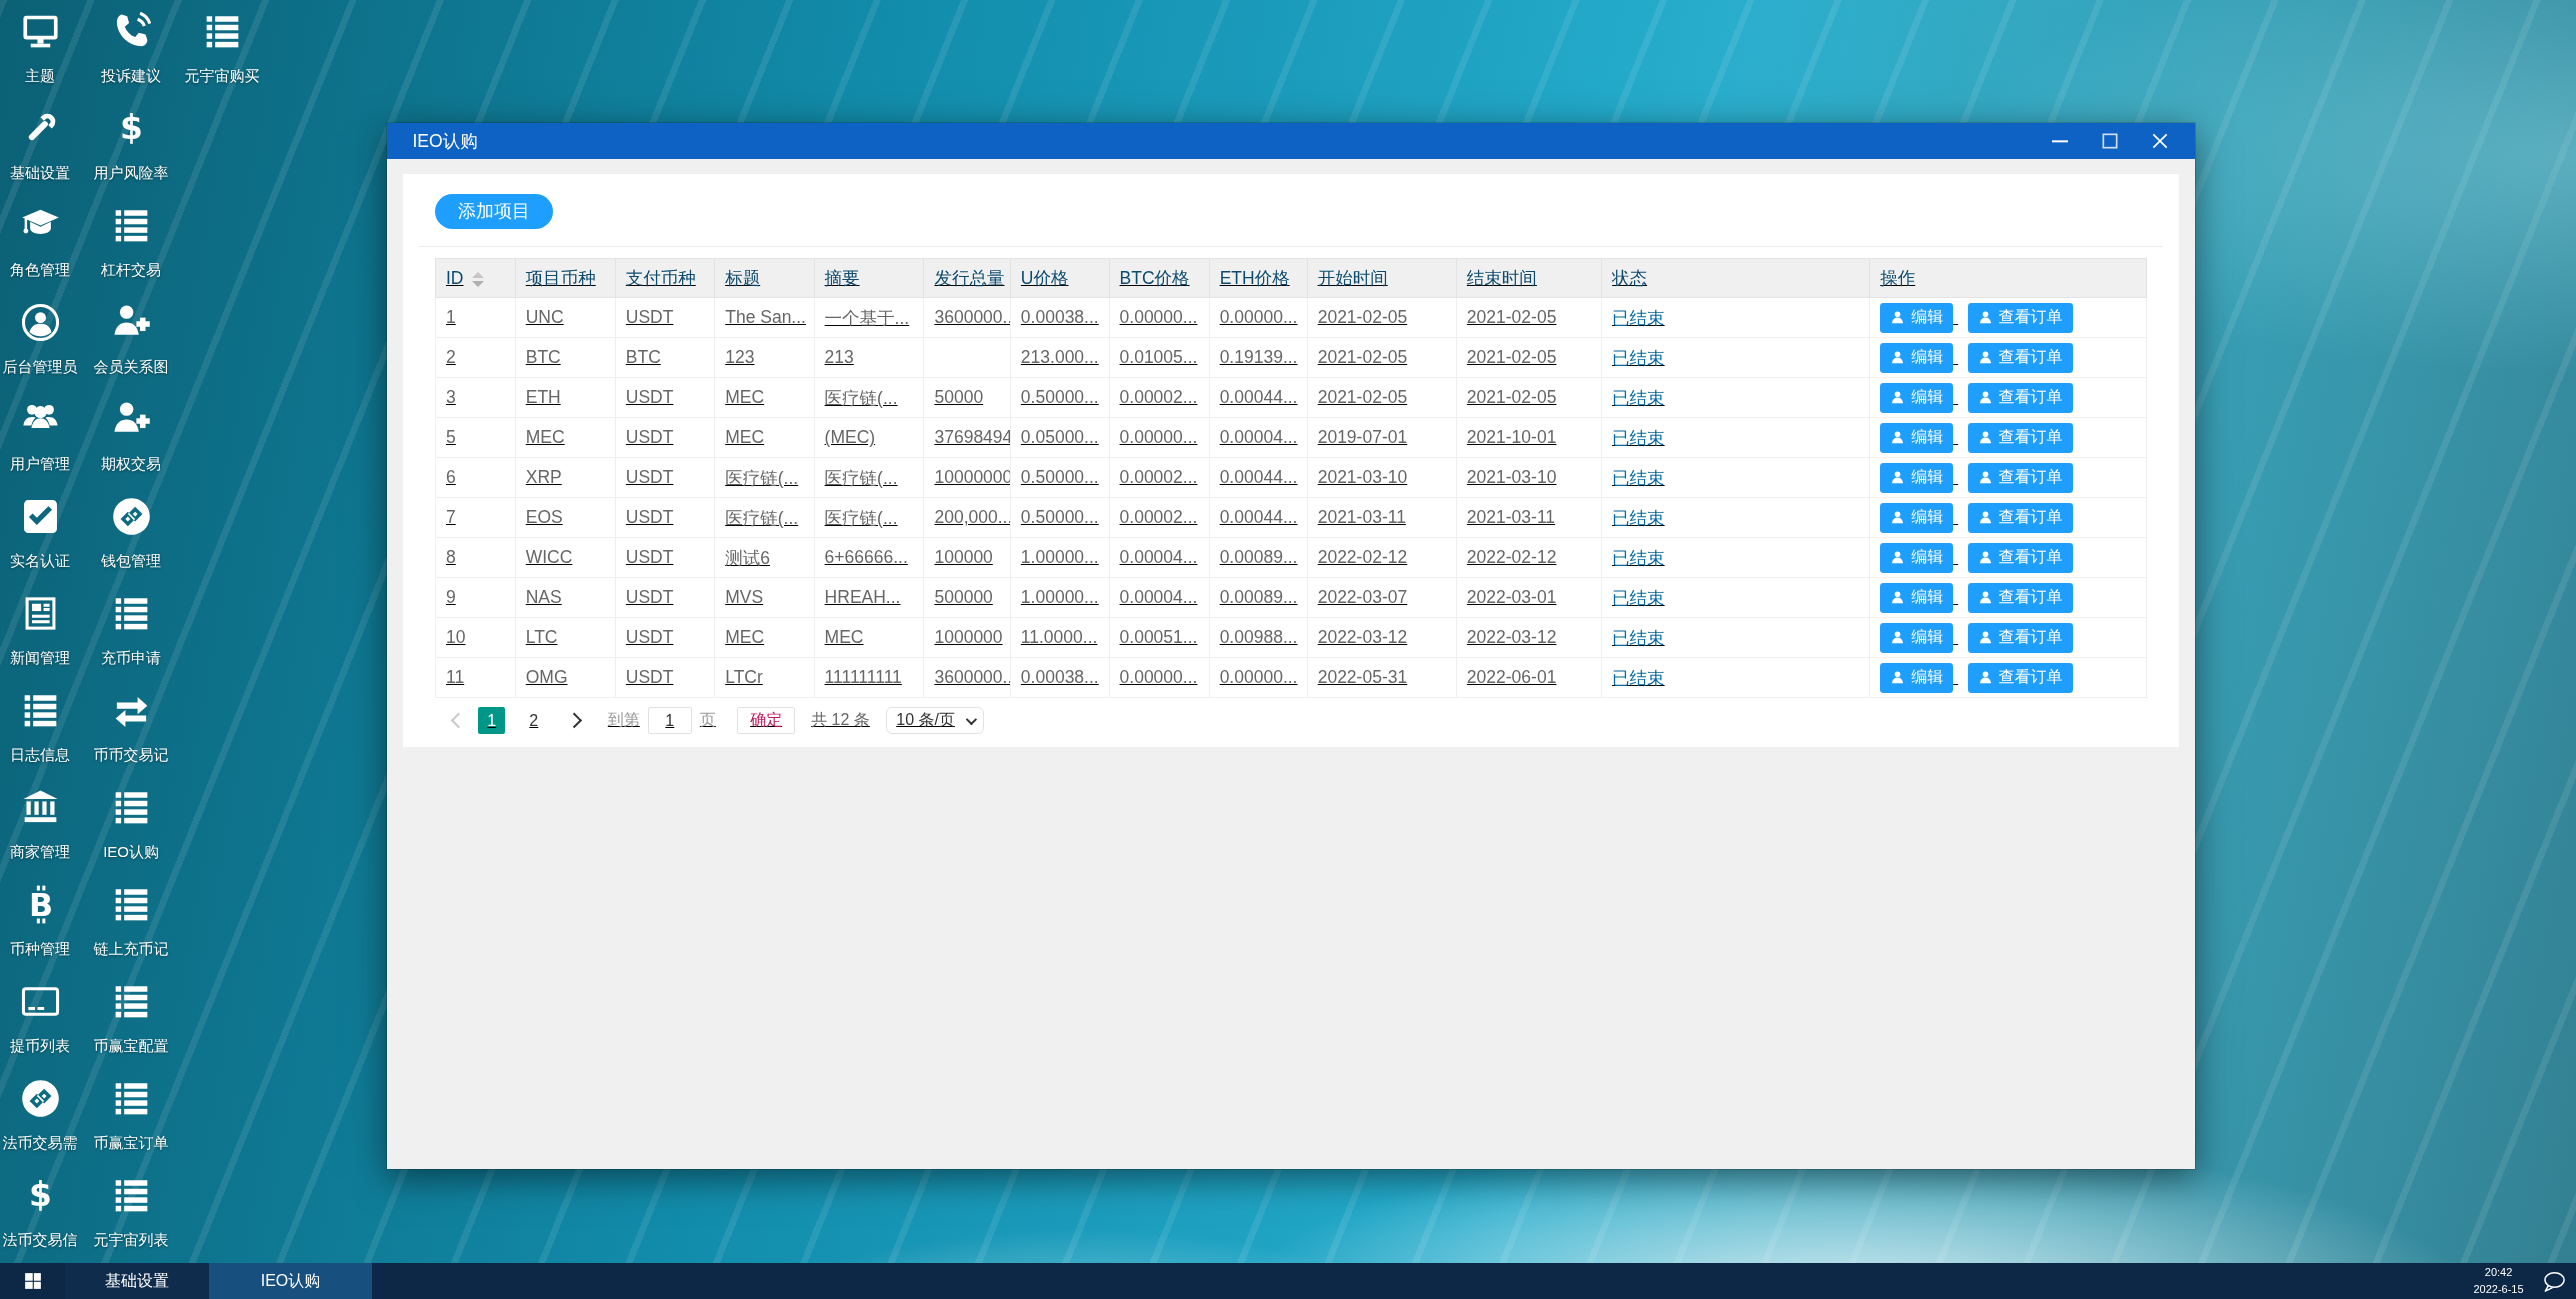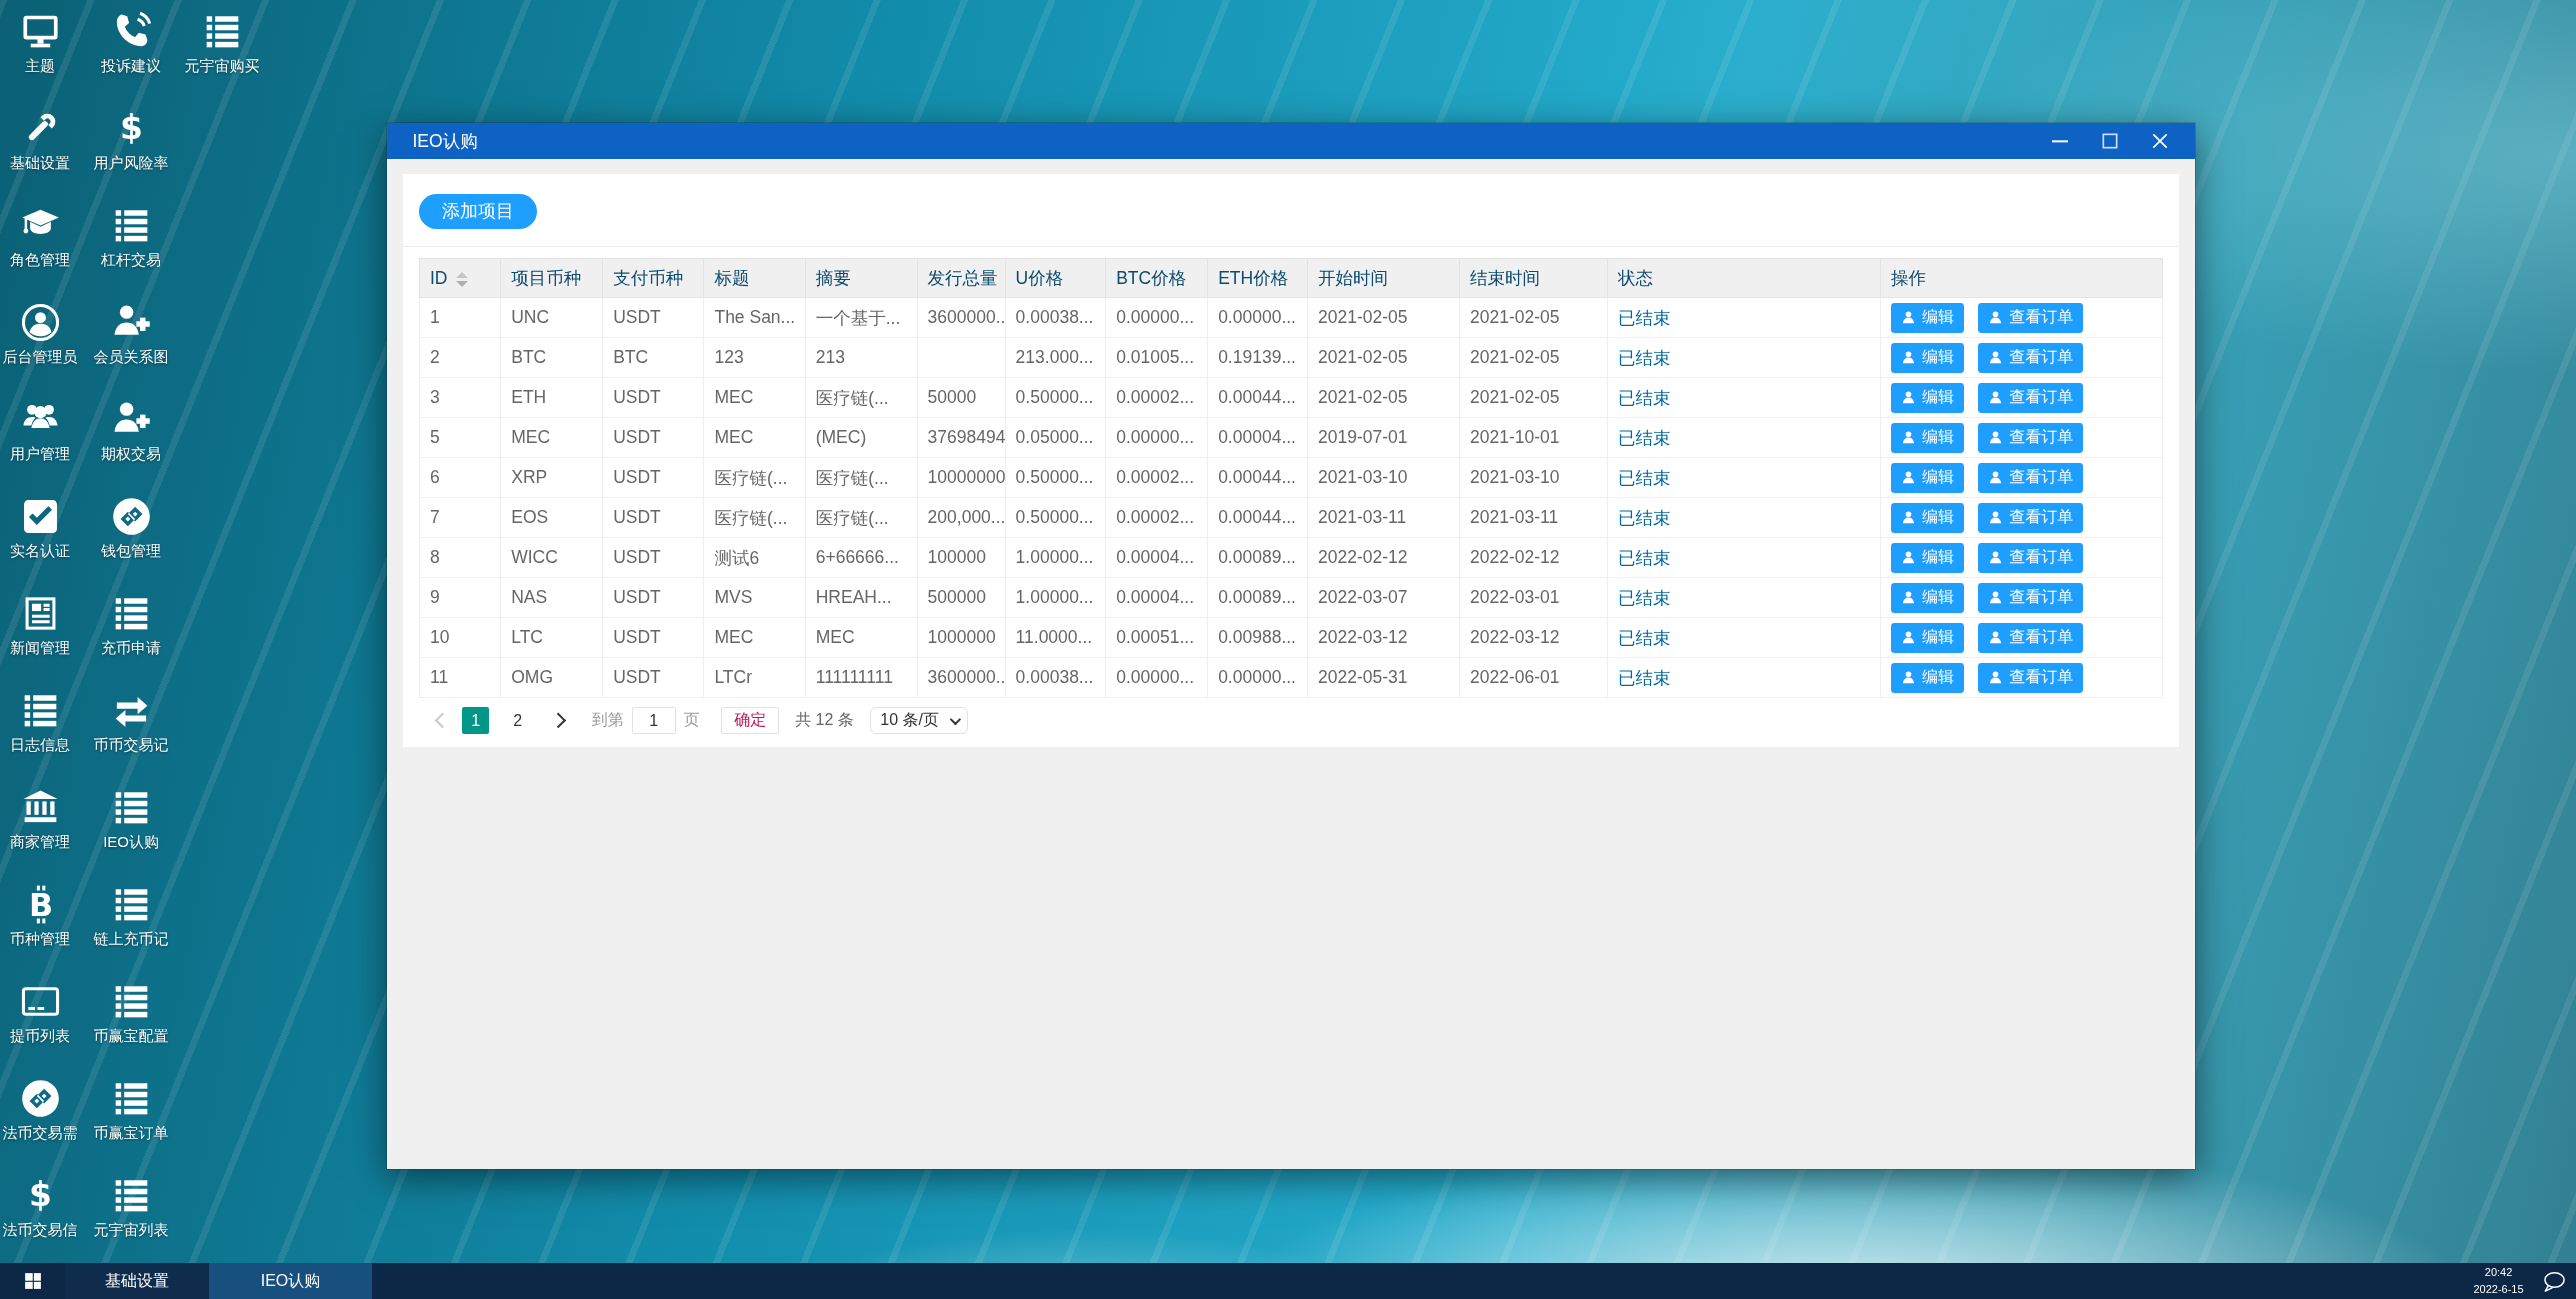--- a/index.html
+++ b/index.html
@@ -19,40 +19,40 @@
 
   
   .desktop-grid {
     position:absolute; left:-5.4px; top:4px;
     display:grid; grid-template-columns:repeat(3,91px); grid-auto-rows:97px;
   }
   .shortcut { display:flex; flex-direction:column; align-items:center; padding-top:8px; cursor:default; }
   .shortcut .ic { width:39px; height:39px; }
   .shortcut .ic svg { width:100%; height:100%; }
   .shortcut .lbl {
-    margin-top:6px; font-size:15px; color:#fff; white-space:nowrap;
+    margin-top:16px; font-size:15px; color:#fff; white-space:nowrap;
     text-shadow:0 0.7px 2.7px rgba(0,0,0,.45);
   }
 
   
   .window {
     position:absolute; left:387px; top:123px; width:1808px; height:1046px;
     background:#f0f0f0; box-shadow:0 9.4px 34px rgba(0,0,0,.5), 0 0 0 0.7px rgba(0,0,0,.22);
   }
   .titlebar {
     height:36px; background:#0e62c4; display:flex; align-items:center; color:#fff;
   }
   .titlebar .wtitle { font-size:17.5px; padding-left:25.5px; flex:1 1 auto; }
   .winbtns { display:flex; align-items:center; gap:30px; padding-right:25.5px; }
   .winbtn { width:20px; height:20px; display:flex; align-items:center; justify-content:center; cursor:pointer; }
   .winbtn svg { width:20px; height:20px; }
 
   .card {
     position:absolute; left:16px; right:16px; top:51px; height:573px;
-    background:#fff; padding:0 16px;
+    background:#fff; padding:0 32px;text-decoration:underline;
   }
   .add-btn {
     margin-top:19.5px; height:35px; padding:0 23px; border:none; border-radius:17.5px;
     background:#1e9fff; color:#fff; font-size:18px; cursor:pointer;
     font-family:inherit; display:inline-flex; align-items:center;
   }
   .card-divider { margin:17.5px -16px 0; border-top:0.7px solid #ececec; }
 
   table.grid { width:100%; margin-top:11.4px; border-collapse:collapse; table-layout:fixed; }
   .grid th {

